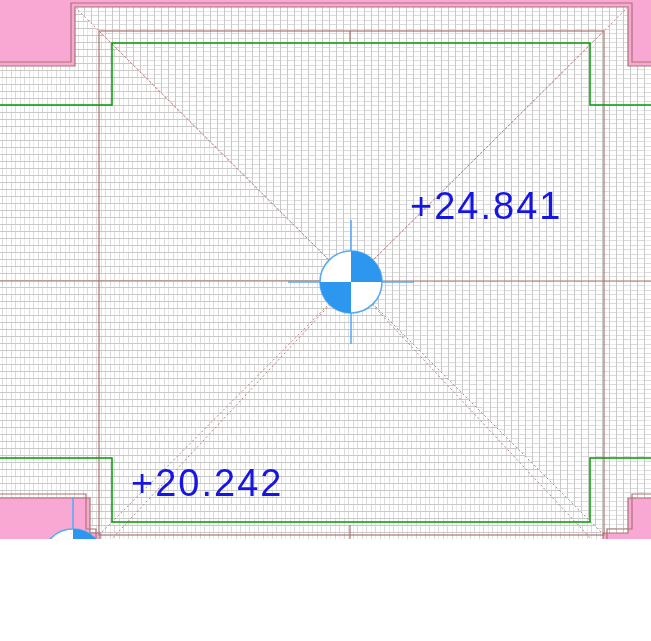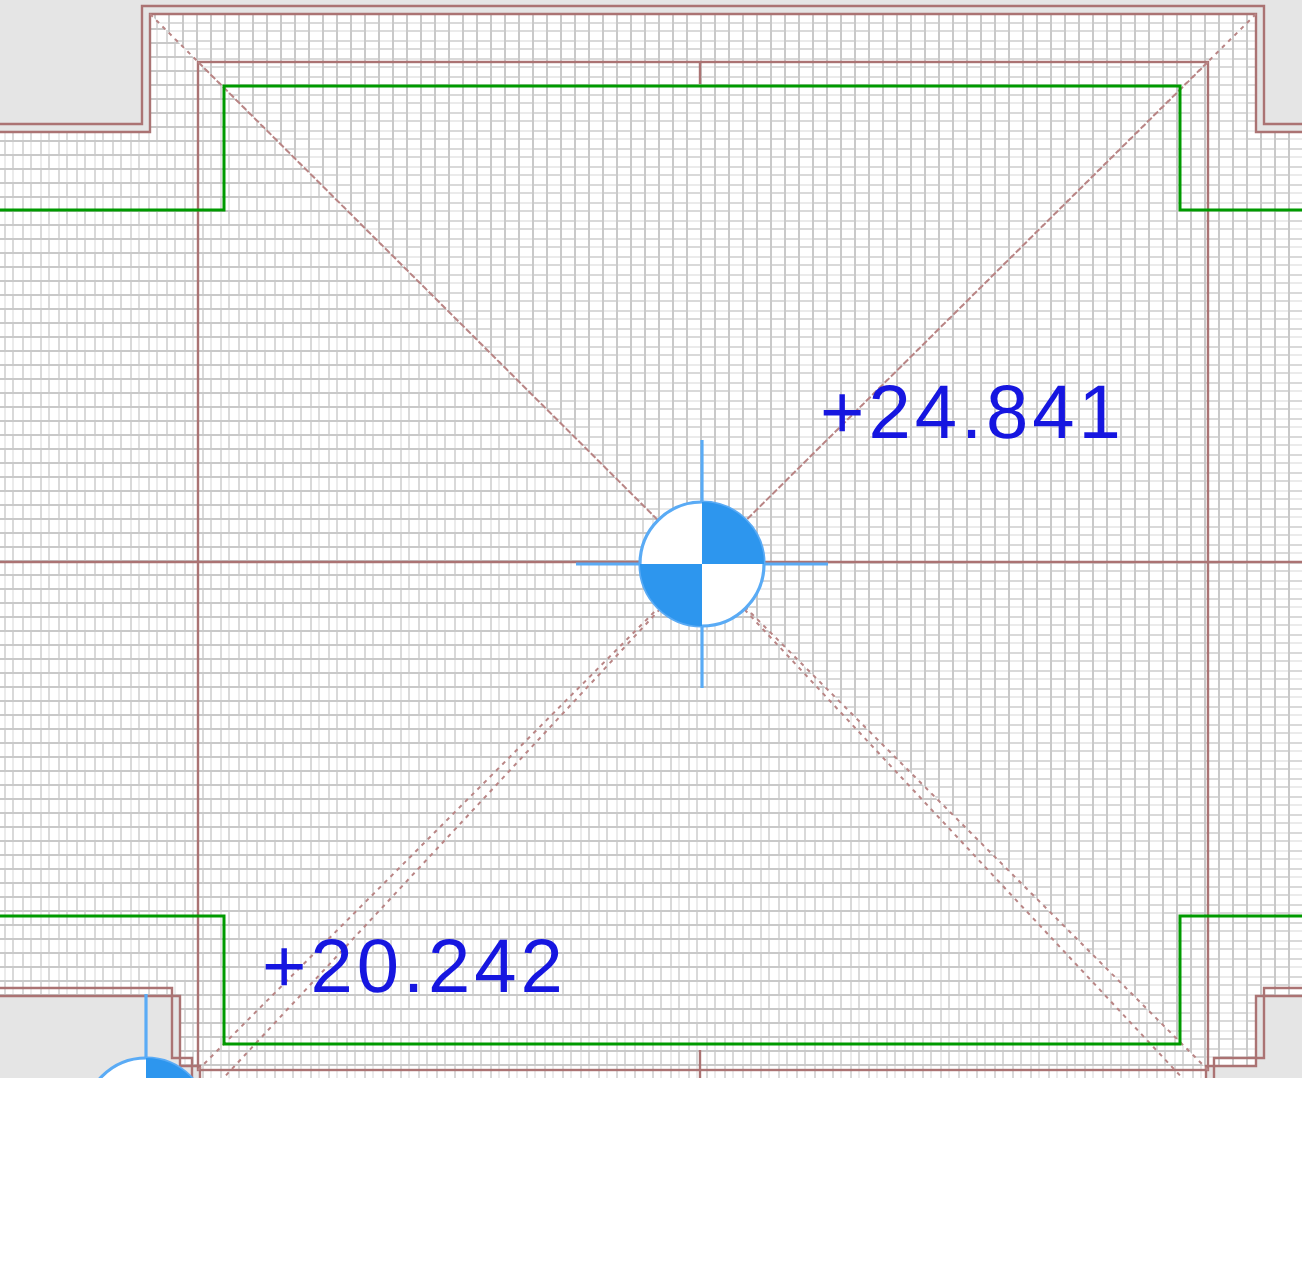--- a/index.html
+++ b/index.html
@@ -1,16 +1,16 @@
 <!DOCTYPE html>
 <html><head>
 <meta charset="utf-8">
 <style>
   html,body{margin:0;padding:0;background:#ffffff;}
-  #app{position:relative;width:651px;height:539px;background:#e5e5e5;overflow:hidden;
+  #app{position:relative;width:651px;height:539px;background:#f9a8d4;overflow:hidden;
        font-family:"Liberation Sans", sans-serif;}
   svg{display:block;}
   text.elev{font-family:"Liberation Sans", sans-serif;font-size:38px;letter-spacing:2px;}
 </style>
 </head>
 <body>
 
 <div id="app">
 <svg width="651" height="641" viewBox="0 0 651 641" xmlns="http://www.w3.org/2000/svg">
 

